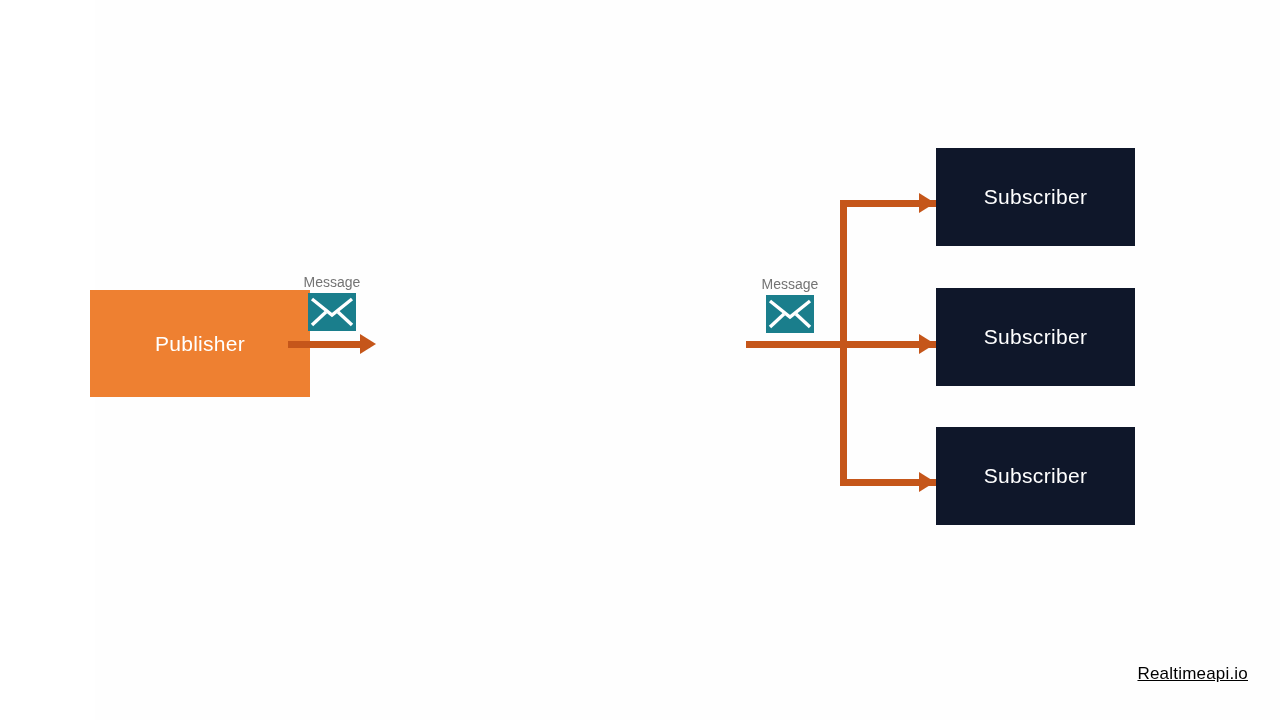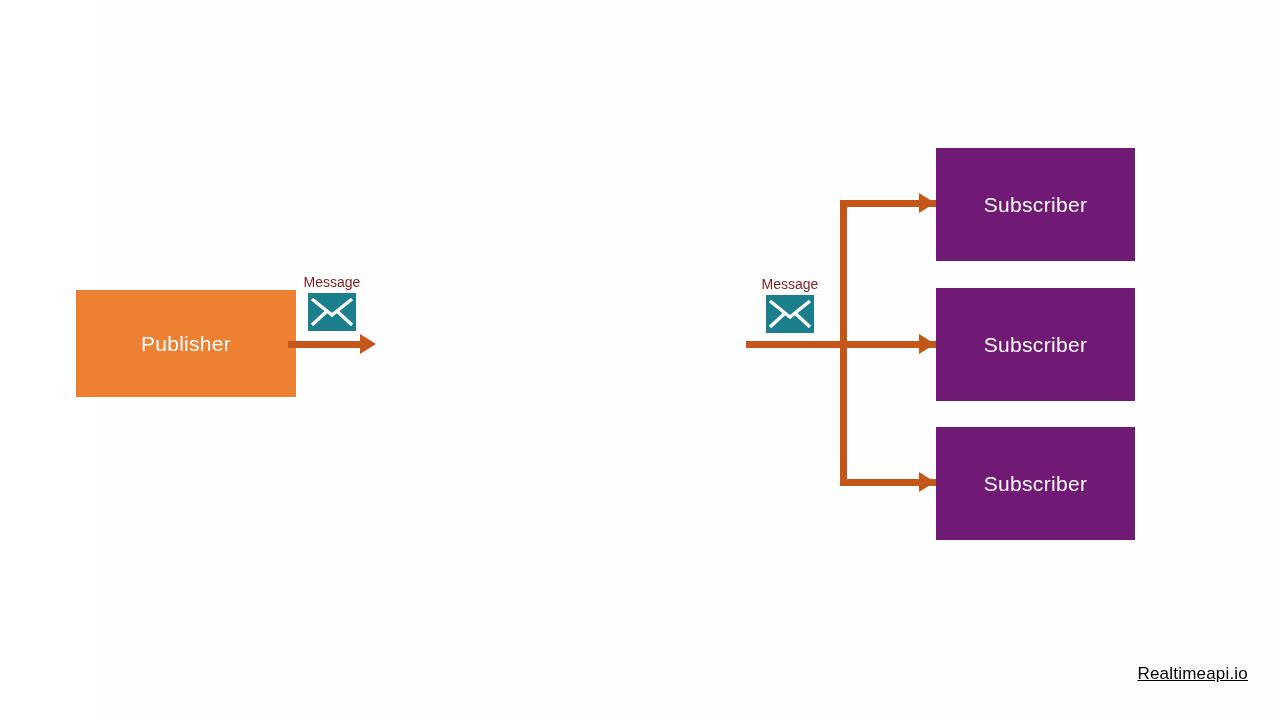--- a/index.html
+++ b/index.html
@@ -49,32 +49,32 @@
     display: flex;
     align-items: center;
     justify-content: center;
     color: #ffffff;
     font-size: 21px;
     font-weight: normal;
     letter-spacing: 0.3px;
   }
 
   #publisher-box {
-    left: 76px;
+    left: 90px;
     top: 290px;
     width: 220px;
     height: 107px;
     background: #ee8031;
   }
 
   .subscriber-box {
     left: 936px;
     width: 199px;
-    height: 113px;
-    background: #701a75;
+    height: 98px;
+    background: #0f172a;
   }
   #subscriber-box-1 { top: 148px; }
   #subscriber-box-2 { top: 288px; }
   #subscriber-box-3 { top: 427px; }
 
   
   #channel {
     position: absolute;
     left: 372px;
     top: 311px;
@@ -96,21 +96,21 @@
     color: #3d3d3d;
     white-space: nowrap;
   }
 
   
   .message-group {
     position: absolute;
   }
   .message-label {
     font-size: 14px;
-    color: #7f1d1d;
+    color: #737373;
     text-align: center;
     line-height: 16px;
     white-space: nowrap;
   }
   .envelope {
     margin: 3px auto 0 auto;
     display: block;
   }
   #message-group-1 { left: 296px; top: 274px; width: 72px; }
   #message-group-2 { left: 754px; top: 276px; width: 72px; }

